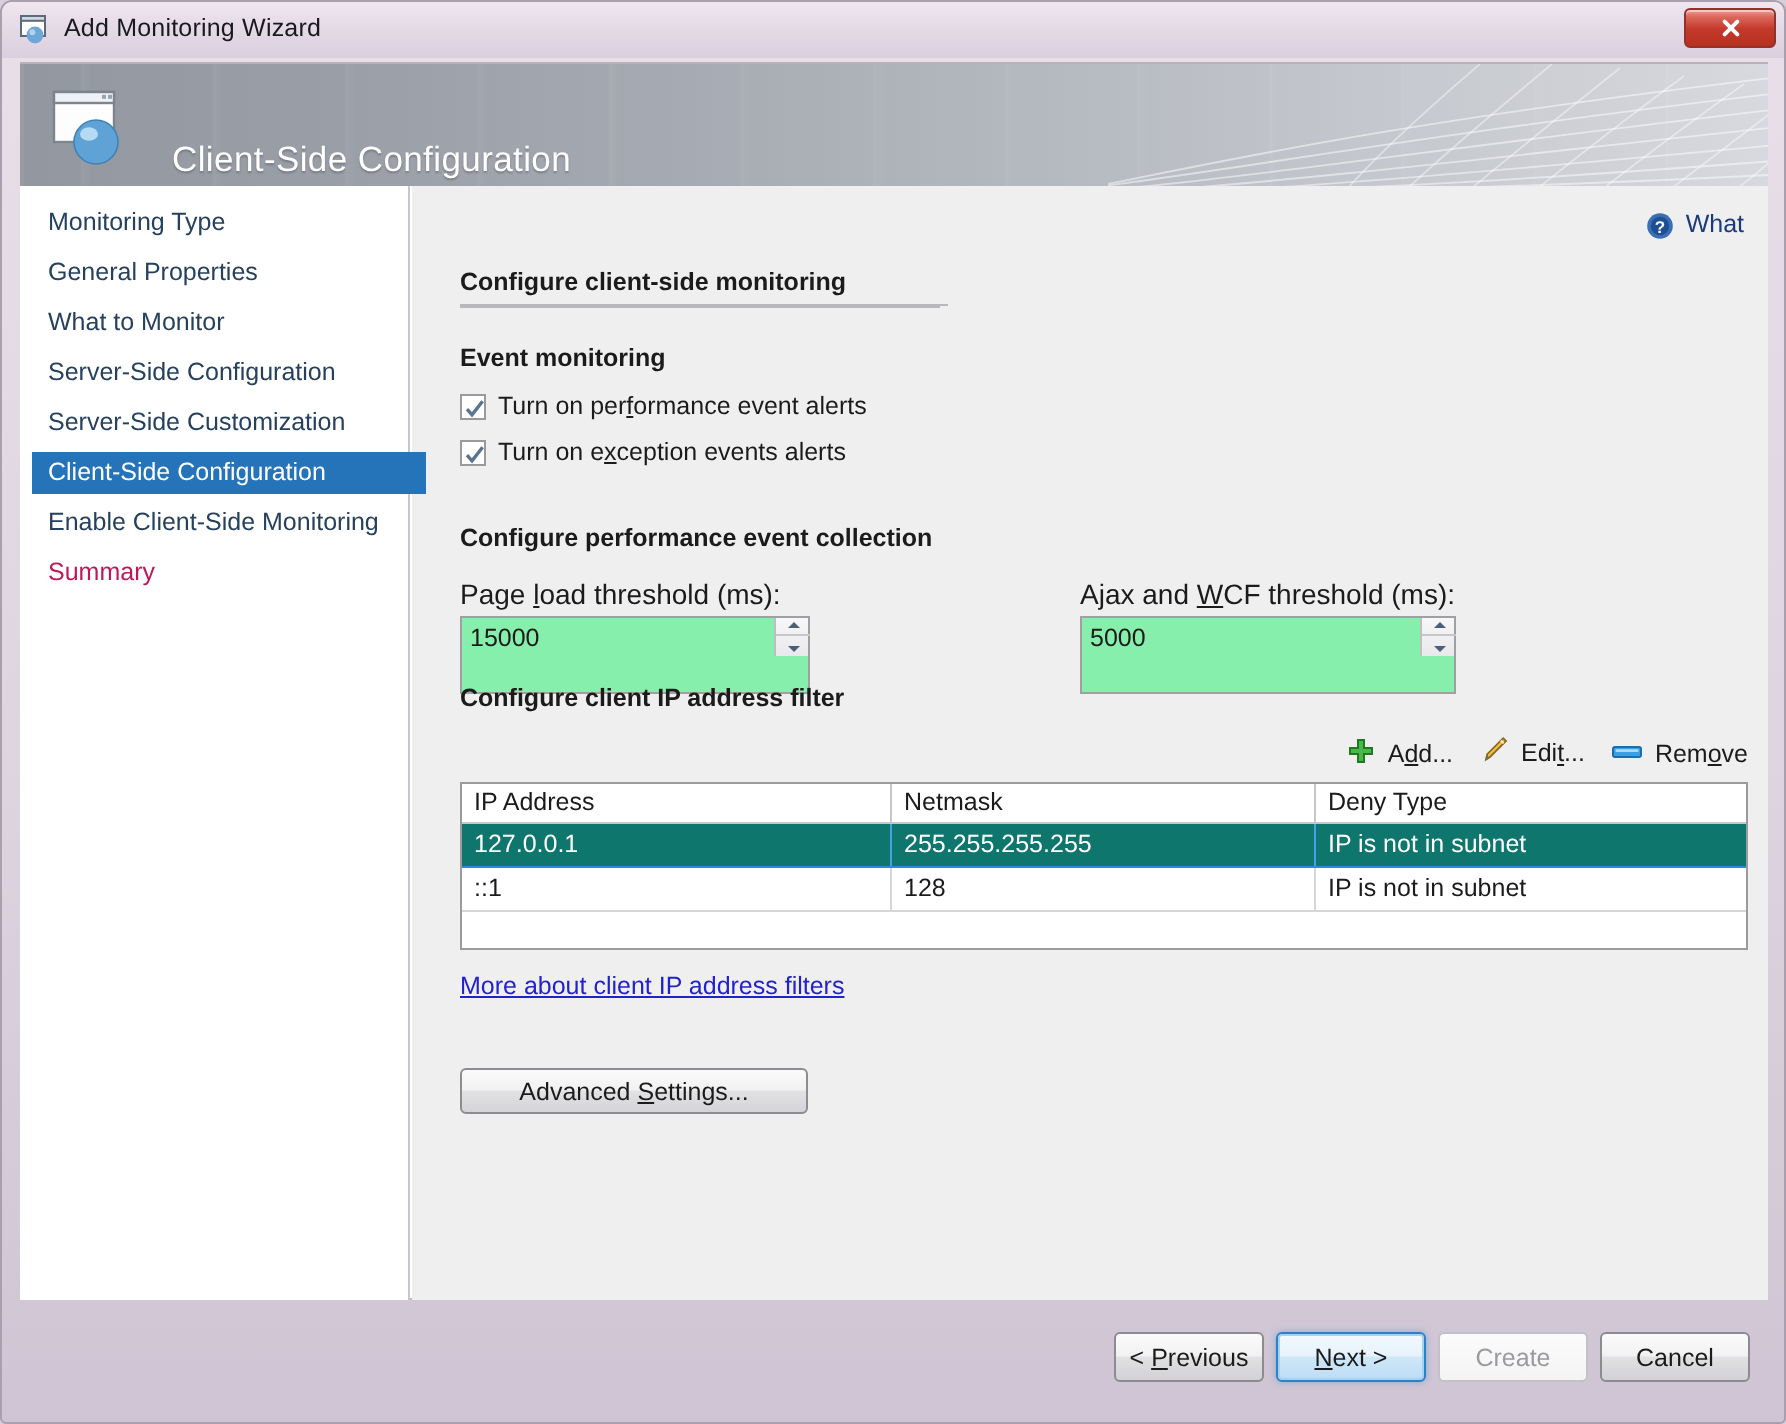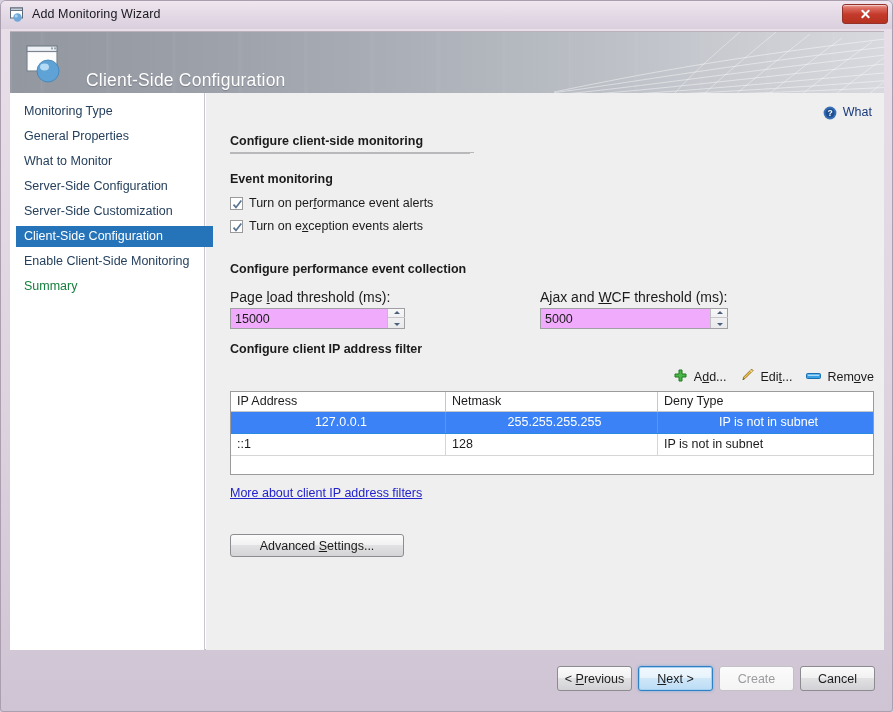--- a/index.html
+++ b/index.html
@@ -111,21 +111,21 @@
     position: absolute;
     left: 6px; width: 197px; height: 21px;
     font-size: 12.5px;
     color: #26415e;
     line-height: 21px;
     padding-left: 8px;
     white-space: nowrap;
     cursor: pointer;
     z-index: 3;
   }
-  .nav-item.disabled { color: #15803d; cursor: default; }
+  .nav-item.disabled { color: #be185d; cursor: default; }
   .nav-item.selected {
     background: #2573b8;
     color: #ffffff;
   }
 
   #content {
     position: absolute;
     left: 196px; top: 0;
     width: 678px; height: 557px;
     background: #efeff0;
@@ -191,23 +191,23 @@
     position: absolute;
     font-size: 14px;
     color: #1b1b1b;
     white-space: nowrap;
   }
   #lbl-page { left: 24px; top: 196px; }
   #lbl-ajax { left: 334px; top: 196px; }
 
   .spin-wrap {
     position: absolute;
-    height: 21px;
+    height: 39px;
     border: 1px solid #a0a0a4;
-    background: #f0abfc;
+    background: #86efac;
   }
   #spin-page { left: 24px; top: 215px; width: 175px; }
   #spin-ajax { left: 334px; top: 215px; width: 188px; }
   .spin-input {
     position: absolute; left: 0; top: 0;
     height: 19px;
     border: none; outline: none;
     background: transparent;
     font-family: "Liberation Sans", sans-serif;
     font-size: 12.5px;
@@ -275,21 +275,21 @@
   }
   .t-row { display: flex; height: 22px; border-bottom: 1px solid #d6d6d9; }
   .t-row .td {
     font-size: 12.5px;
     color: #1b1b1b;
     padding: 3px 0 0 6px;
     border-right: 1px solid #d6d6d9;
     overflow: hidden;
     white-space: nowrap;
   }
-  .t-row.selected { background: #3b82f6; border-bottom-color: #2a8ae0; text-align: center; }
+  .t-row.selected { background: #0f766e; border-bottom-color: #2a8ae0; }
   .t-row.selected .td { color: #ffffff; border-right-color: #49a0ea; }
   .col0 { width: 215px; }
   .col1 { width: 212px; }
   .col2 { width: 215px; border-right: none !important; }
 
   #more-link {
     position: absolute; left: 24px; top: 393px;
     font-size: 12.5px;
     color: #2222cc;
     text-decoration: underline;

